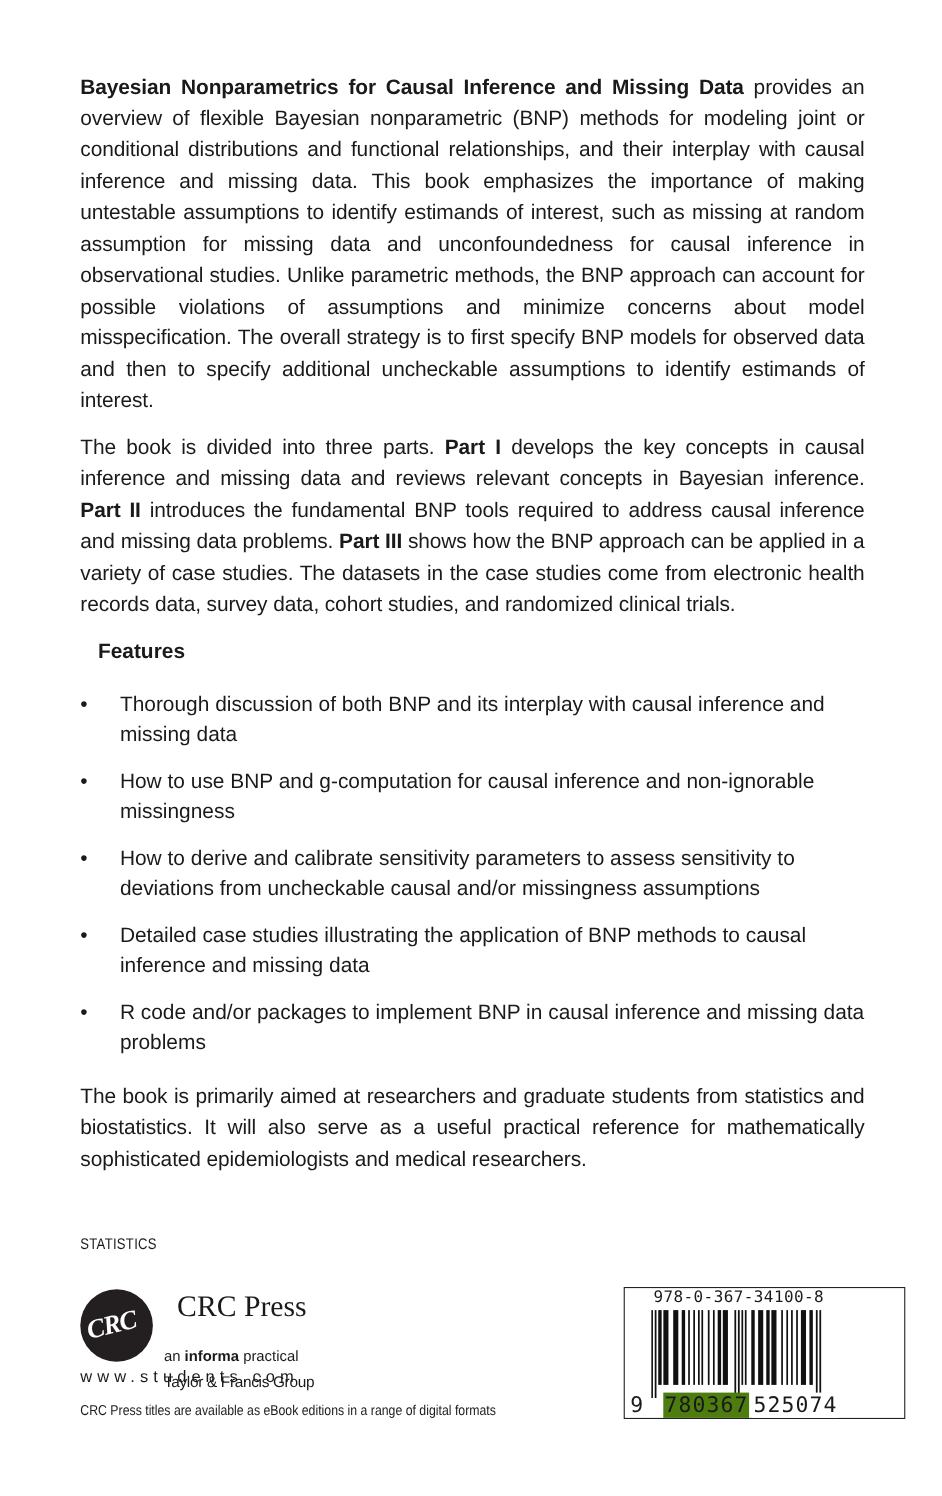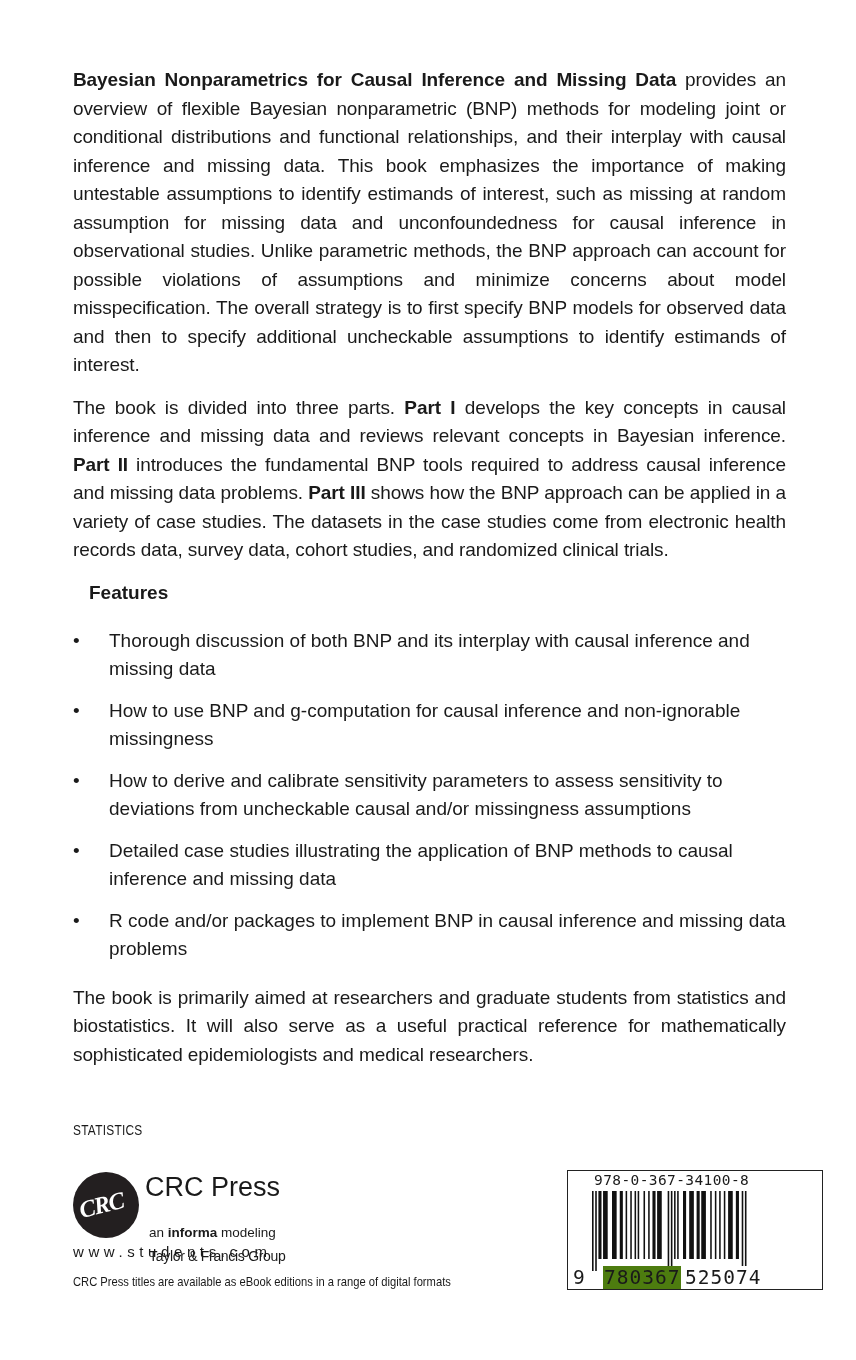--- a/index.html
+++ b/index.html
@@ -9,21 +9,21 @@
     .para { font-size: 19px; line-height: 28.5px; text-align: justify; margin: 2px 0 14px 0; letter-spacing: -0.1px; }
     .features-title { font-size: 19px; font-weight: bold; margin: 0 0 20px 16px; line-height: 28px; }
     ul.features { list-style: none; margin: 0; padding: 0; }
     ul.features li { position: relative; padding-left: 36px; font-size: 19px; line-height: 28.5px; margin-bottom: 13px; }
     ul.features li .bullet { position: absolute; left: 0; top: 0; }
     .closing { margin-top: 20px; }
     .category { position: absolute; left: 73px; top: 1122px; font-size: 14px; letter-spacing: 0.3px; transform: scaleX(0.85); transform-origin: left; }
     .logo-wrap { position: absolute; left: 73px; top: 1172px; }
     .crc-circle { position: absolute; left: 0; top: 0; width: 66px; height: 66px; border-radius: 50%; background: #231f20; }
     .crc-circle span { position: absolute; left: 6px; top: 20px; color: #fff; font-family: "Liberation Serif", serif; font-style: italic; font-weight: bold; font-size: 24px; transform: rotate(-14deg); letter-spacing: -1px; }
-    .crc-name { position: absolute; left: 72px; top: 0px; font-size: 27px; white-space: nowrap; }
+    .crc-name { position: absolute; left: 88px; top: 0px; font-size: 27px; white-space: nowrap; font-family: Liberation Serif, serif; }
     .crc-group { position: absolute; left: 76px; top: 32px; font-size: 14px; white-space: nowrap; letter-spacing: -0.3px; margin-top: 44px; }
     .crc-informa { position: absolute; left: 76px; top: 53px; font-size: 13.5px; white-space: nowrap; }
     .crc-informa b { font-weight: bold; }
     .url { position: absolute; left: 73px; top: 1243px; font-size: 15px; letter-spacing: 4.6px; white-space: nowrap; }
     .ebook { position: absolute; left: 73px; top: 1274px; font-size: 13px; white-space: nowrap; transform: scaleX(0.86); transform-origin: left; }
     .barcode { position: absolute; left: 567px; top: 1170px; width: 218px; height: 118px; border: 1.5px solid #222; background: #fff; padding-left: 36px; }
     .isbn-top { position: absolute; left: 26px; top: 1px; font-family: "DejaVu Sans Mono", monospace; font-size: 14.5px; letter-spacing: 0.4px; }
     .bars { position: absolute; left: 24px; top: 20px; height: 80px; width: 186px; }
     .isbn-bottom { position: absolute; left: 3px; bottom: 0px; font-family: "DejaVu Sans Mono", monospace; font-size: 19.5px; background: transparent; }
     .isbn-bottom .first { position: absolute; left: 2px; bottom: 0; }
@@ -51,21 +51,21 @@
 </div>
 
 <div class="category">STATISTICS</div>
 
 <div class="logo-wrap">
   <div class="crc-circle">
       <span>CRC</span>
     </div>
   <div class="crc-name">CRC Press</div>
   <div class="crc-group">Taylor &amp; Francis Group</div>
-  <div class="crc-informa"><span>an </span><b>informa</b><span> modeling</span></div>
+  <div class="crc-informa"><span>an </span><b>informa</b><span> practical</span></div>
 </div>
 
 <div class="url">www.students.com</div>
 <div class="ebook">CRC Press titles are available as eBook editions in a range of digital formats</div>
 
 <div class="barcode">
   <div class="isbn-top">978-0-367-34100-8</div>
   <svg class="bars" id="bars" viewBox="0 0 186 80" preserveAspectRatio="none">
       <rect x="0" y="0" width="1.6" height="80" fill="#111"></rect>
       <rect x="3.2" y="0" width="1.6" height="80" fill="#111"></rect>

